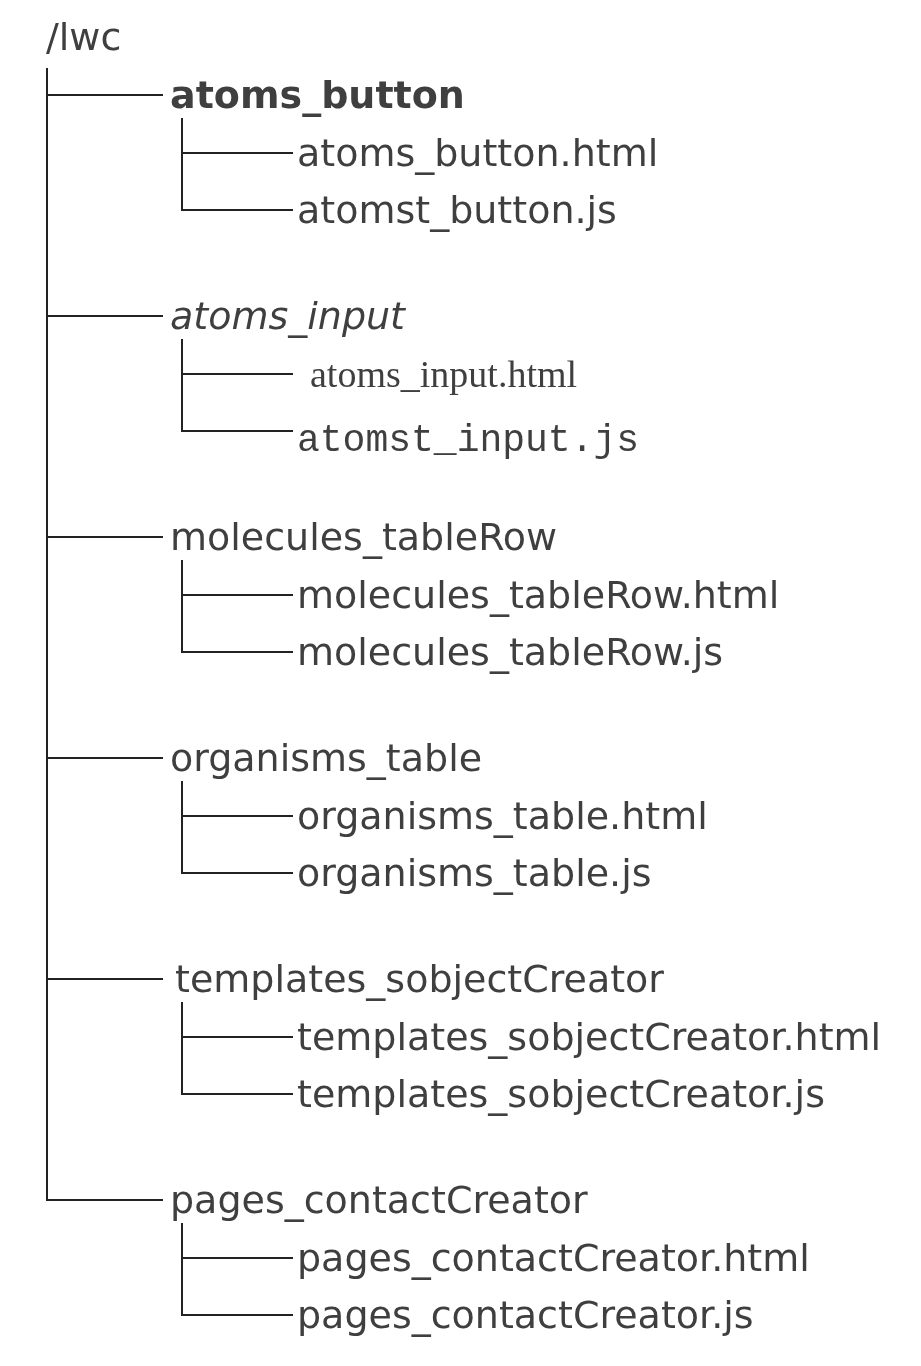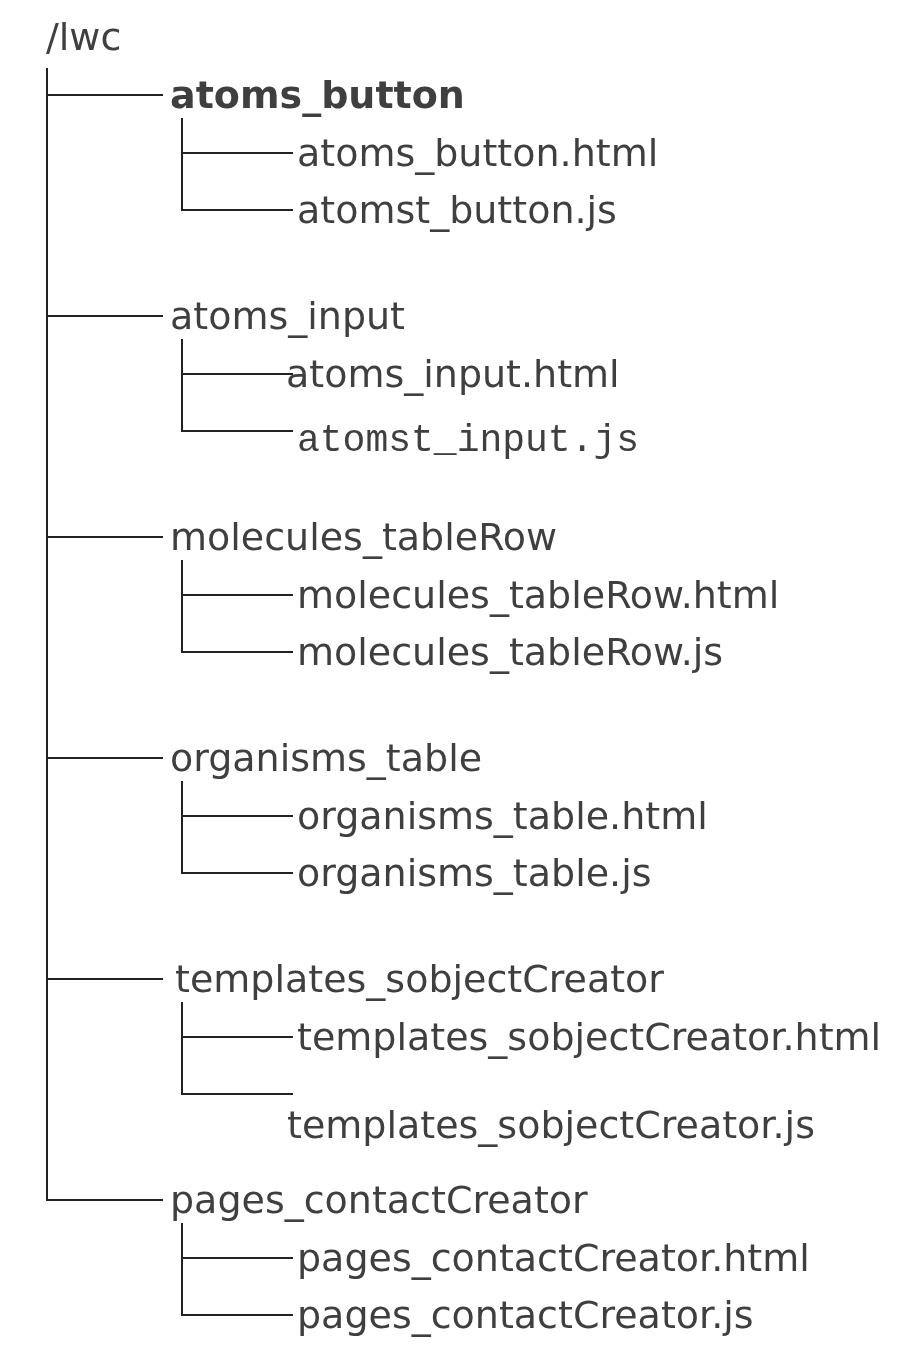--- a/index.html
+++ b/index.html
@@ -42,24 +42,24 @@
     <div class="label" style="left: 170px; top: 66px; font-weight: bold;">atoms_button</div>
     <div class="line v" style="left: 181px; top: 118px; height: 93px;"></div>
     <div class="line h" style="left: 181px; top: 152px; width: 112px;"></div>
     <div class="label" style="left: 297px; top: 124px;">atoms_button.html</div>
     <div class="line h" style="left: 181px; top: 209px; width: 112px;"></div>
     <div class="label" style="left: 297px; top: 181px;">atomst_button.js</div>
   </div>
 
   <div class="group">
     <div class="line h" style="left: 46px; top: 315px; width: 117px;"></div>
-    <div class="label" style="left: 170px; top: 287px;">atoms_input</div>
+    <div class="label" style="left: 170px; top: 287px; font-style: italic;">atoms_input</div>
     <div class="line v" style="left: 181px; top: 339px; height: 93px;"></div>
     <div class="line h" style="left: 181px; top: 373px; width: 112px;"></div>
-    <div class="label" style="left: 286px; top: 345px;">atoms_input.html</div>
+    <div class="label" style="left: 310px; top: 345px; font-family: Liberation Serif, serif;">atoms_input.html</div>
     <div class="line h" style="left: 181px; top: 430px; width: 112px;"></div>
     <div class="label" style="left: 297px; top: 412px; font-family: Liberation Mono, monospace;">atomst_input.js</div>
   </div>
 
   <div class="group">
     <div class="line h" style="left: 46px; top: 536px; width: 117px;"></div>
     <div class="label" style="left: 170px; top: 508px;">molecules_tableRow</div>
     <div class="line v" style="left: 181px; top: 560px; height: 93px;"></div>
     <div class="line h" style="left: 181px; top: 594px; width: 112px;"></div>
     <div class="label" style="left: 297px; top: 566px;">molecules_tableRow.html</div>
@@ -77,21 +77,21 @@
     <div class="label" style="left: 297px; top: 844px;">organisms_table.js</div>
   </div>
 
   <div class="group">
     <div class="line h" style="left: 46px; top: 978px; width: 117px;"></div>
     <div class="label" style="left: 175px; top: 950px;">templates_sobjectCreator</div>
     <div class="line v" style="left: 181px; top: 1002px; height: 93px;"></div>
     <div class="line h" style="left: 181px; top: 1036px; width: 112px;"></div>
     <div class="label" style="left: 297px; top: 1008px;">templates_sobjectCreator.html</div>
     <div class="line h" style="left: 181px; top: 1093px; width: 112px;"></div>
-    <div class="label" style="left: 287px; top: 1065px; margin-top: 31px;">templates_sobjectCreator.js</div>
+    <div class="label" style="left: 297px; top: 1065px;">templates_sobjectCreator.js</div>
   </div>
 
   <div class="group">
     <div class="line h" style="left: 46px; top: 1199px; width: 117px;"></div>
     <div class="label" style="left: 170px; top: 1171px;">pages_contactCreator</div>
     <div class="line v" style="left: 181px; top: 1223px; height: 93px;"></div>
     <div class="line h" style="left: 181px; top: 1257px; width: 112px;"></div>
     <div class="label" style="left: 297px; top: 1229px;">pages_contactCreator.html</div>
     <div class="line h" style="left: 181px; top: 1314px; width: 112px;"></div>
     <div class="label" style="left: 297px; top: 1286px;">pages_contactCreator.js</div>

